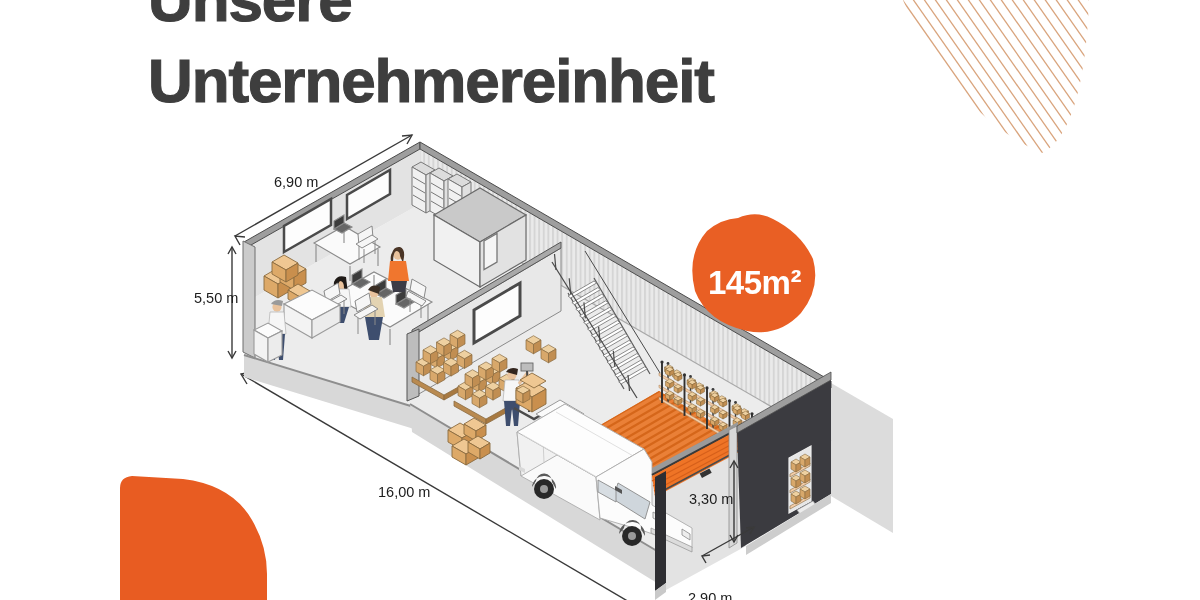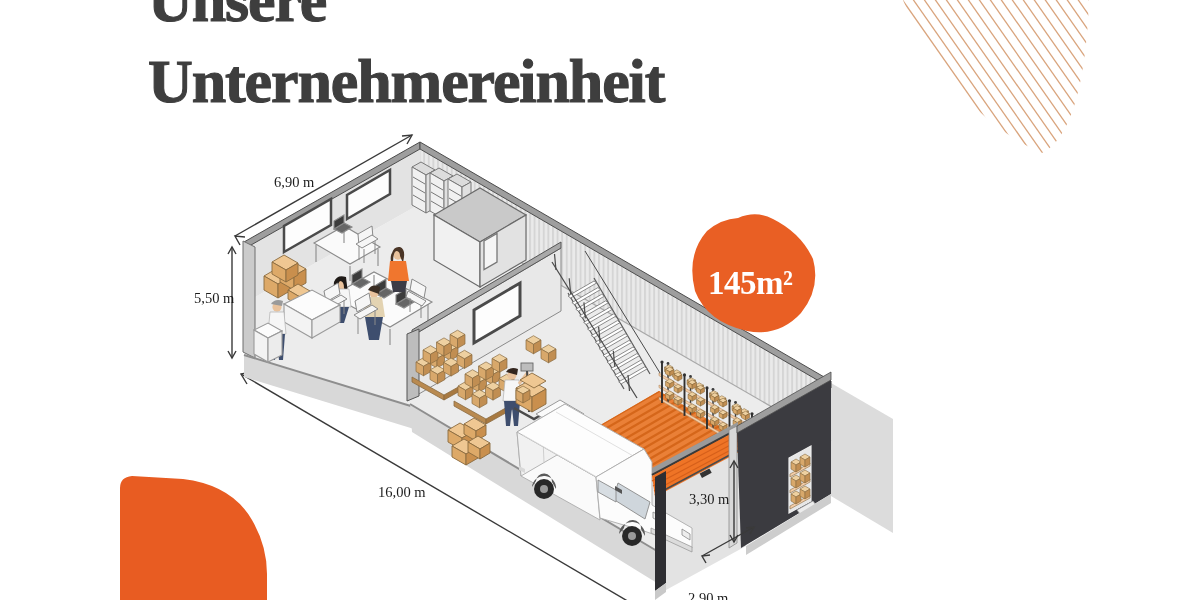--- a/index.html
+++ b/index.html
@@ -1,17 +1,17 @@
 <!DOCTYPE html>
 <html><head>
 <meta charset="utf-8">
 <style>
   html,body{margin:0;padding:0;background:#ffffff;}
   #stage{position:relative;width:1200px;height:600px;overflow:hidden;background:#ffffff;
-         font-family:Liberation Serif, serif;border-radius:12px;}
+         font-family:Liberation Sans, sans-serif;border-radius:12px;}
   svg{position:absolute;left:0;top:0;}
 </style>
 </head>
 <body>
 <div id="stage">
 <svg width="1200" height="600" viewBox="0 0 1200 600">
 <defs>
   <pattern id="corr" width="4.6" height="8" patternUnits="userSpaceOnUse">
     <rect width="4.6" height="8" fill="#eaeaea"></rect>
     <rect x="0" width="1.9" height="8" fill="#d5d5d5"></rect>

